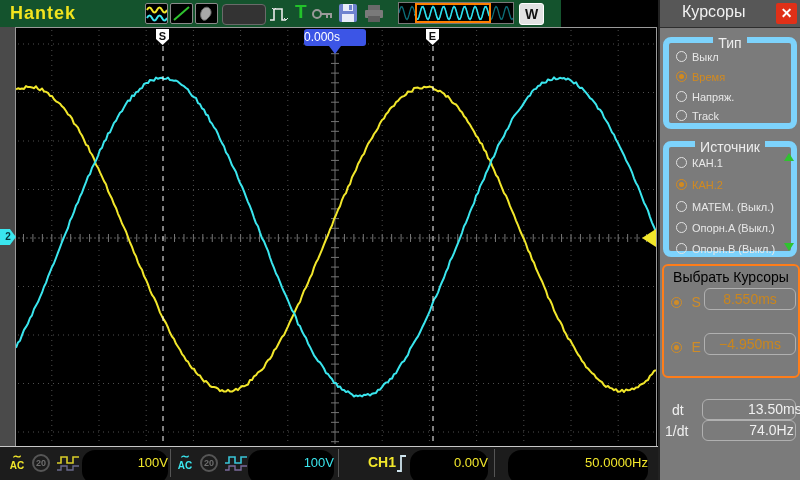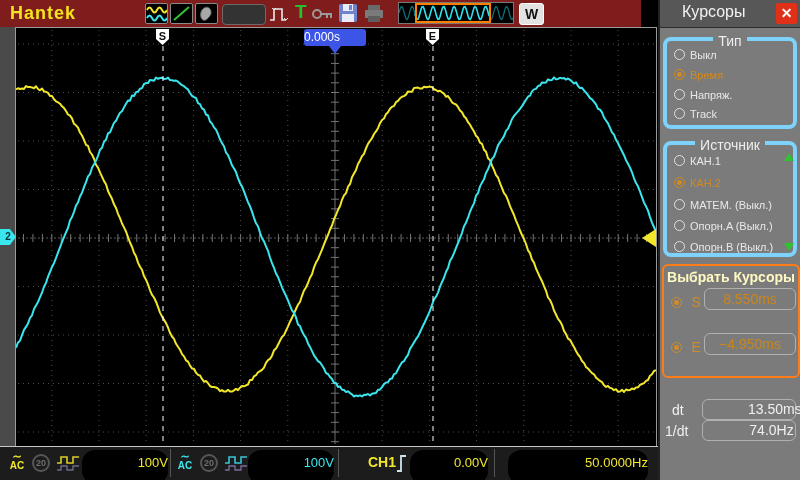--- a/index.html
+++ b/index.html
@@ -1,50 +1,50 @@
 <!DOCTYPE html>
 <html><head>
 <meta charset="utf-8">
 <style>
   html,body{margin:0;padding:0;}
   body{width:800px;height:480px;position:relative;overflow:hidden;background:#000;
        font-family:"Liberation Sans",sans-serif;-webkit-font-smoothing:antialiased;}
   .abs{position:absolute;}
 
   
-  #topbar{left:0;top:0;width:641px;height:27px;background:#7f1d1d;border-bottom:1px solid #101010;}
+  #topbar{left:0;top:0;width:561px;height:27px;background:#14532d;border-bottom:1px solid #101010;}
   #logo{left:10px;top:3px;font-size:18px;font-weight:bold;color:#f2e41e;letter-spacing:1px;}
   .tb-btn{top:3px;width:23px;height:21px;background:#000;border:1px solid #8a8a8a;border-radius:2px;box-sizing:border-box;}
   #btn-empty{left:222px;top:4px;width:42px;height:19px;background:#333;border:1px solid #6a6a6a;border-radius:4px;}
   #trig-t{left:295px;top:1px;color:#22c32a;font-size:19px;font-weight:bold;}
   #w-btn{left:519px;top:3px;width:23px;height:20px;background:#e2e2e2;border:1px solid #fff;border-radius:3px;
          color:#111;font-size:14px;font-weight:bold;text-align:center;line-height:20px;}
   #tb-pill{left:545px;top:3px;width:100px;height:21px;background:#000;border-radius:11px;
            color:#d9d9d9;font-size:14px;text-align:center;line-height:21px;margin-top:40px;}
   #preview{left:398px;top:2px;width:116px;height:22px;background:#000;border:1px solid #787878;box-sizing:border-box;}
   #preview-sel{left:16px;top:0px;width:76px;height:20px;border:2px solid #ff8000;box-sizing:border-box;}
 
   
   #sidebar{left:658px;top:0;width:142px;height:480px;background:#7b7b7b;border-left:2px solid #222;box-sizing:border-box;}
   #sb-title{left:0;top:0;width:140px;height:27px;background:#575757;border-bottom:1px solid #2d2d2d;}
   #sb-title-text{left:22px;top:3px;color:#f2f2f2;font-size:16px;}
   #sb-close{left:116px;top:3px;width:21px;height:21px;background:#e03018;border-radius:2px;
             color:#fff;font-size:14px;font-weight:bold;text-align:center;line-height:21px;}
-  .group{border:4px solid #7dd3fc;border-radius:8px;box-sizing:border-box;}
+  .group{border:6px solid #7dd3fc;border-radius:8px;box-sizing:border-box;}
   .group-legend{position:absolute;top:-9px;left:0;right:0;text-align:center;}
   .group-legend span{background:#7b7b7b;padding:0 5px;color:#ededed;font-size:14px;}
   .radio-item{position:absolute;left:7px;height:18px;color:#e8e8e8;font-size:11px;white-space:nowrap;overflow:hidden;width:124px;}
   .radio{display:inline-block;width:11px;height:11px;border:1px solid #e0e0e0;border-radius:50%;
          vertical-align:-1px;margin-right:5px;box-sizing:border-box;position:relative;}
   .radio-item.sel{color:#d28a1f;}
   .radio-item.sel .radio{border-color:#d28a1f;}
   .radio-item.sel .radio::after{content:"";position:absolute;left:2px;top:2px;width:5px;height:5px;border-radius:50%;background:#d28a1f;}
   .g-arrow{width:0;height:0;border-left:5px solid transparent;border-right:5px solid transparent;}
   #cursor-group{left:2px;top:264px;width:138px;height:114px;border:2px solid #ff7d19;border-radius:6px;box-sizing:border-box;}
-  #cursor-title{left:0;right:0;top:3px;text-align:center;color:#fef9c3;font-size:14px;white-space:nowrap;font-weight:bold;}
+  #cursor-title{left:0;right:0;top:3px;text-align:center;color:#000000;font-size:14px;white-space:nowrap;}
   .cur-row-label{color:#cf8c28;font-size:14px;}
   .cur-radio{border-color:#cf8c28 !important;}
   .cur-radio::after{content:"";position:absolute;left:2px;top:2px;width:5px;height:5px;border-radius:50%;background:#cf8c28;}
   .val-box{border:1px solid #b0b0b0;border-radius:6px;text-align:center;font-size:14px;box-sizing:border-box;}
   .cur-val{color:#ca861d;}
   .readout-label{color:#f0f0f0;font-size:14px;}
   .readout-val{color:#f0f0f0;padding-left:45px;}
 
   
   #left-strip{left:0;top:27px;width:16px;height:420px;background:#4a4a4a;}

